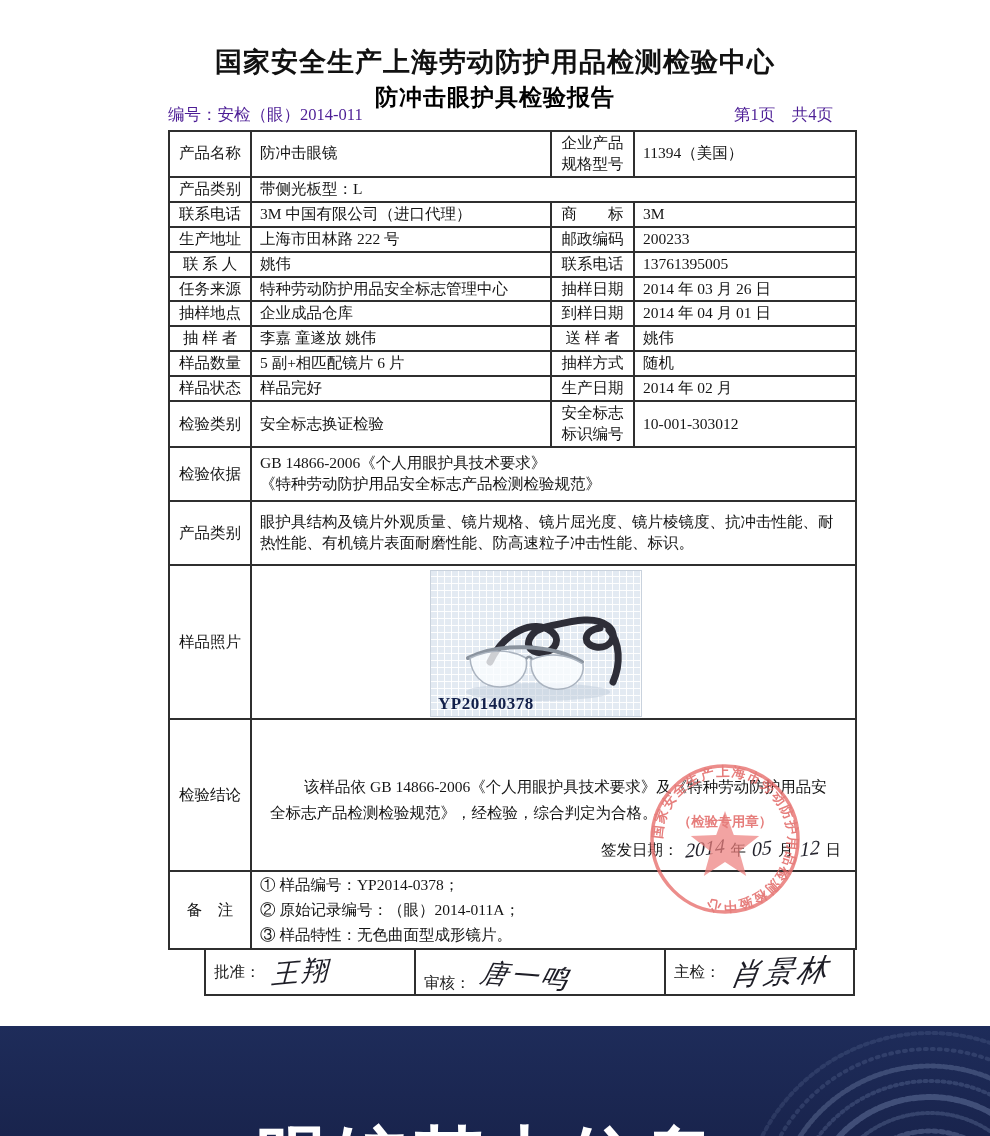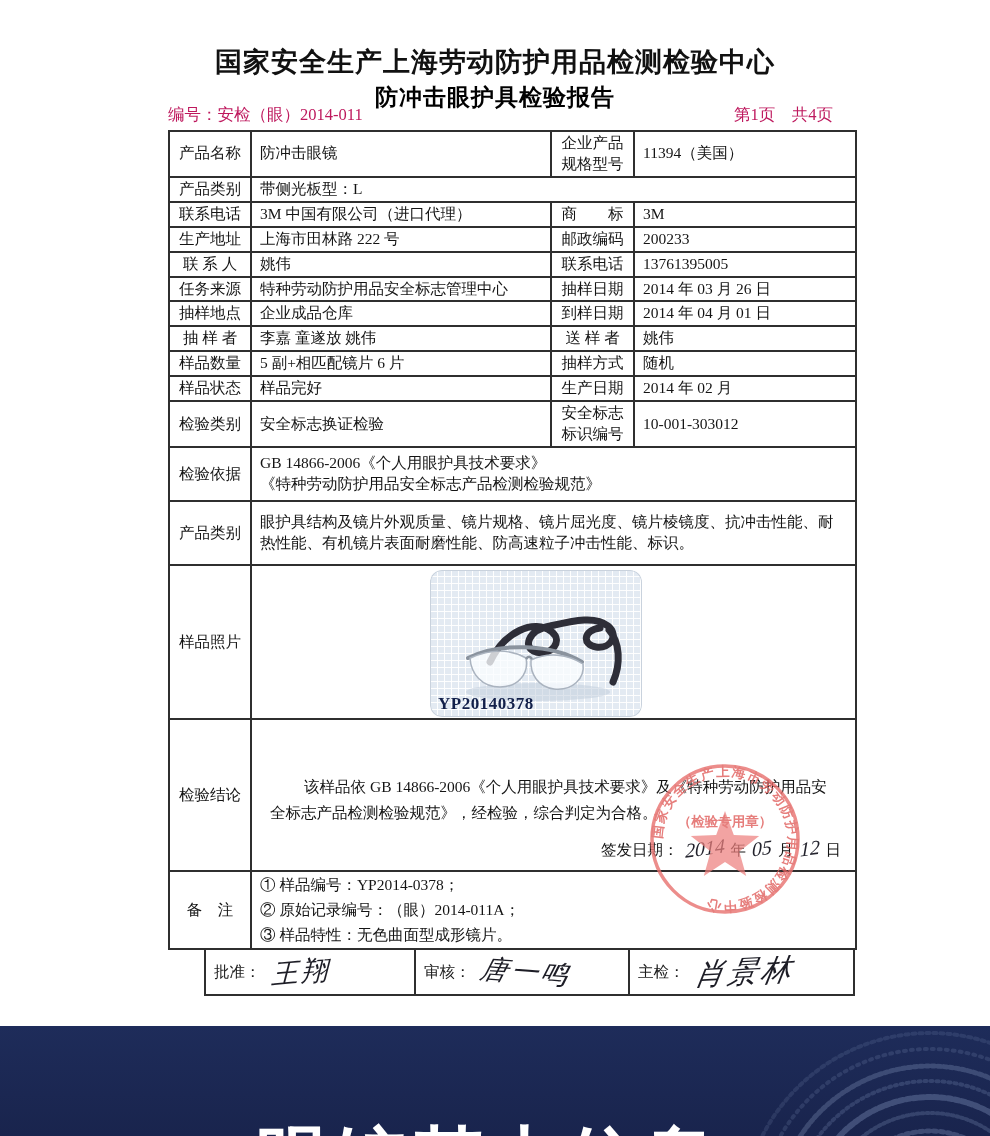--- a/index.html
+++ b/index.html
@@ -16,21 +16,21 @@
     font-weight:700; font-size:27px; letter-spacing:1px; color:#111;
   }
   .report-title {
     position:absolute; top:82px; left:0; width:100%;
     text-align:center; font-family:"DejaVu Sans","Liberation Sans",sans-serif;
     font-weight:700; font-size:23px; letter-spacing:1px; color:#000000;
   }
   .meta-row {
     position:absolute; top:104px; left:168px; width:687px;
     display:flex; justify-content:space-between; align-items:flex-end;
-    font-size:16.5px; color:#be185d;
+    font-size:16.5px; color:#4c1d95;
   }
   .meta-row .page-indicator { padding-right:22px; }
   
   .sheet { position:absolute; top:130px; left:168px; width:687px; }
   table.report { border-collapse:collapse; table-layout:fixed; width:687px; font-size:15.5px; color:#141414; }
   table.report td { border:2px solid #2f2f2f; padding:1px 8px; vertical-align:middle; line-height:1.35; }
   td.lab { text-align:center; padding:1px 4px; }
   td.val { text-align:left; padding-left:10px; }
   tr.rh1 {height:45px;} tr.rs {height:16px;border-radius:10px;} tr.rh11{height:45px;}
   tr.rh12{height:54px;} tr.rh13{height:64px;} tr.rh14{height:154px;}
@@ -40,21 +40,20 @@
   .items-cell { padding:4px 10px; line-height:1.7; }
   
   .photo-cell { position:relative; vertical-align:top; }
   .photo {
     position:relative; margin:3px 0 0 170px; width:212px; height:147px;
     background-color:#e3eaf2;
     background-image:
       repeating-linear-gradient(0deg, rgba(255,255,255,.95) 0 1px, transparent 1px 7px),
       repeating-linear-gradient(90deg, rgba(255,255,255,.95) 0 1px, transparent 1px 7px);
     box-shadow:0 0 0 1px #c9d2dd inset;
-    border-radius:12px;
   }
   .photo-caption {
     position:absolute; left:8px; bottom:1px; font-weight:700; font-size:17px;
     color:#13204a; letter-spacing:.5px;
   }
   
   .concl-cell { position:relative; vertical-align:top; }
   .concl-text { padding:10px 14px 0 10px; text-indent:2.2em; line-height:1.7; }
   .issue-line { position:absolute; right:14px; bottom:8px; display:flex; align-items:baseline; font-size:15.5px; }
   .hw { display:inline-block; font-style:italic; color:#23232d; transform:rotate(-8deg) skewX(-8deg); font-size:20px; margin:0 6px; }
@@ -63,21 +62,21 @@
   
   .remarks-cell { padding:5px 10px 4px 16px; vertical-align:middle; }
   .remarks-cell .blk { line-height:1.6; }
   
   .sig-row { display:flex; width:687px; margin-top:-2px;padding-left:36px; }
   .sig-cell {
     height:48px; border:2px solid #2f2f2f; display:flex; align-items:center;
     padding-left:8px; overflow:visible; background:transparent;
   }
   .sig-cell + .sig-cell { margin-left:-2px; }
-  .sig-c1 { width:212px; } .sig-c2 { width:216px; } .sig-c3 { flex:1; }
+  .sig-c1 { width:212px; } .sig-c2 { width:252px;align-items:flex-end; } .sig-c3 { flex:1; }
   .sig-label { font-size:15.5px; }
   .sig-name {
     display:inline-block; margin-left:10px; font-size:27px; font-style:italic;
     color:#1d1d26; transform:rotate(-5deg) skewX(-6deg); letter-spacing:3px; white-space:nowrap;
   }
   .sig-name.n2 { transform:rotate(4deg) skewX(-10deg); }
   .sig-name.n3 { font-size:30px; transform:rotate(-3deg) skewX(-12deg); }
   
   .footer-band {
     position:absolute; left:0; top:1026px; width:990px; height:110px;

